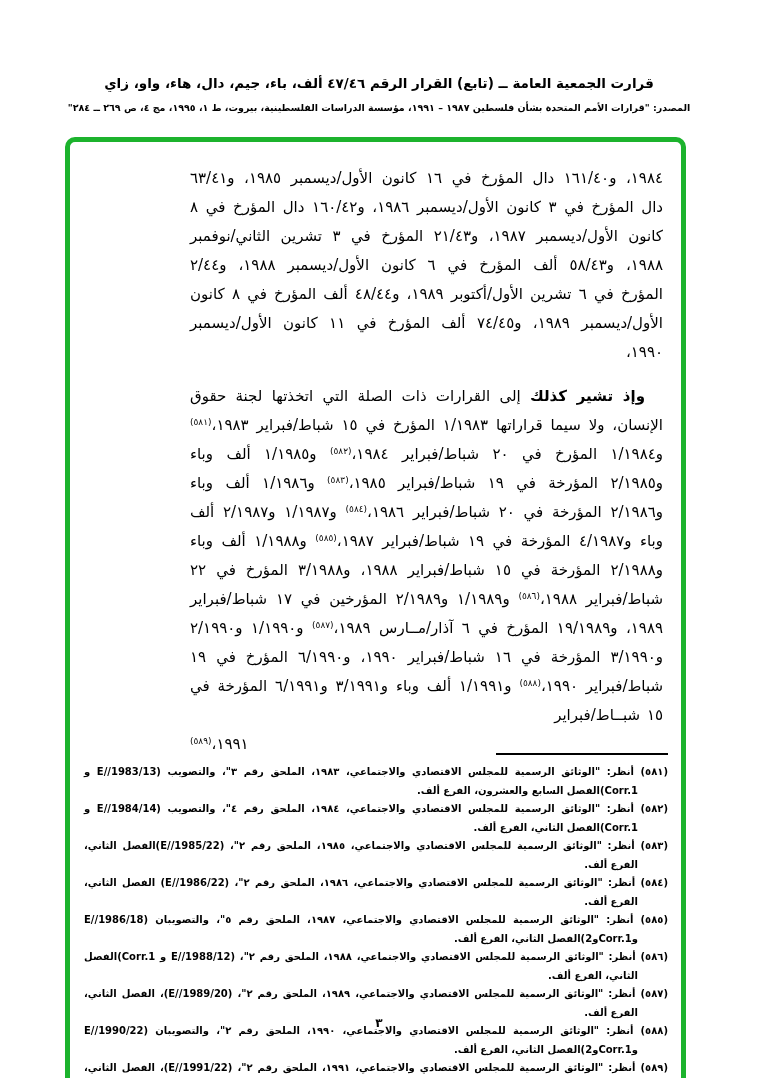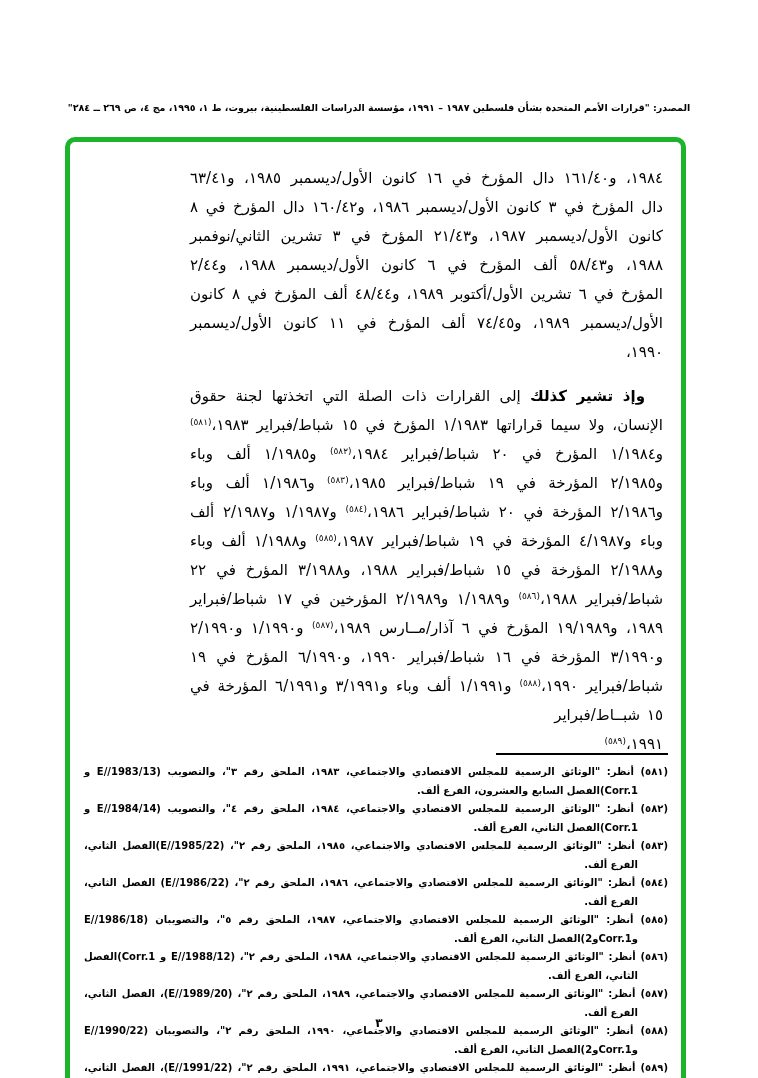--- a/index.html
+++ b/index.html
@@ -39,21 +39,21 @@
   .body-text {
     position: absolute; top: 22px; right: 18px; width: 473px;
     direction: rtl;
     text-align: justify;
     font-size: 15px; line-height: 29px;
     word-spacing: 2px;
   }
   .body-text p { margin: 0; }
   .body-text p + p { margin-top: 15px; }
   .para-indent { text-indent: 18px; }
-  .para-lastline { text-align: right; margin-top: 0 !important; }
+  .para-lastline { text-align: left; margin-top: 0 !important; }
   b { font-weight: bold; }
   sup.fnref {
     font-size: 9px; line-height: 0;
     vertical-align: 5px;
     letter-spacing: 0;
   }
 
   .footnote-sep {
     position: absolute; top: 611px; right: 13px;
     width: 172px; height: 0;
@@ -76,20 +76,21 @@
     position: absolute; top: 1016px; left: 0; right: 0;
     text-align: center;
     font-size: 12px; font-weight: bold;
   }
 </style>
 </head>
 <body>
 
 <div class="page">
 
+  <div class="header-title">قرارت الجمعية العامة ــ (تابع) القرار الرقم ٤٧/٤٦ ألف، باء، جيم، دال، هاء، واو، زاي</div>
 
   <div class="header-source">المصدر: "قرارات الأمم المتحدة بشأن فلسطين ١٩٨٧ – ١٩٩١، مؤسسة الدراسات الفلسطينية، بيروت، ط ١، ١٩٩٥، مج ٤، ص ٢٦٩ ــ ٢٨٤"</div>
 
   <div class="content-box">
 
     <div class="body-text">
       <p><span>١٩٨٤، و١٦١/٤٠ دال المؤرخ في ١٦ كانون الأول/ديسمبر ١٩٨٥، و٦٣/٤١ دال المؤرخ في ٣ كانون الأول/ديسمبر ١٩٨٦، و١٦٠/٤٢ دال المؤرخ في ٨ كانون الأول/ديسمبر ١٩٨٧، و٢١/٤٣ المؤرخ في ٣ تشرين الثاني/نوفمبر ١٩٨٨، و٥٨/٤٣ ألف المؤرخ في ٦ كانون الأول/ديسمبر ١٩٨٨، و٢/٤٤ المؤرخ في ٦ تشرين الأول/أكتوبر ١٩٨٩، و٤٨/٤٤ ألف المؤرخ في ٨ كانون الأول/ديسمبر ١٩٨٩، و٧٤/٤٥ ألف المؤرخ في ١١ كانون الأول/ديسمبر ١٩٩٠،</span></p>
       <p class="para-indent"><b>وإذ تشير كذلك</b><span> إلى القرارات ذات الصلة التي اتخذتها لجنة حقوق الإنسان، ولا سيما قراراتها ١/١٩٨٣ المؤرخ في ١٥ شباط/فبراير ١٩٨٣،</span><sup class="fnref">(٥٨١)</sup><span> و١/١٩٨٤ المؤرخ في ٢٠ شباط/فبراير ١٩٨٤،</span><sup class="fnref">(٥٨٢)</sup><span> و١/١٩٨٥ ألف وباء و٢/١٩٨٥ المؤرخة في ١٩ شباط/فبراير ١٩٨٥،</span><sup class="fnref">(٥٨٣)</sup><span> و١/١٩٨٦ ألف وباء و٢/١٩٨٦ المؤرخة في ٢٠ شباط/فبراير ١٩٨٦،</span><sup class="fnref">(٥٨٤)</sup><span> و١/١٩٨٧ و٢/١٩٨٧ ألف وباء و٤/١٩٨٧ المؤرخة في ١٩ شباط/فبراير ١٩٨٧،</span><sup class="fnref">(٥٨٥)</sup><span> و١/١٩٨٨ ألف وباء و٢/١٩٨٨ المؤرخة في ١٥ شباط/فبراير ١٩٨٨، و٣/١٩٨٨ المؤرخ في ٢٢ شباط/فبراير ١٩٨٨،</span><sup class="fnref">(٥٨٦)</sup><span> و١/١٩٨٩ و٢/١٩٨٩ المؤرخين في ١٧ شباط/فبراير ١٩٨٩، و١٩/١٩٨٩ المؤرخ في ٦ آذار/مــارس ١٩٨٩،</span><sup class="fnref">(٥٨٧)</sup><span> و١/١٩٩٠ و٢/١٩٩٠ و٣/١٩٩٠ المؤرخة في ١٦ شباط/فبراير ١٩٩٠، و٦/١٩٩٠ المؤرخ في ١٩ شباط/فبراير ١٩٩٠،</span><sup class="fnref">(٥٨٨)</sup><span> و١/١٩٩١ ألف وباء و٣/١٩٩١ و٦/١٩٩١ المؤرخة في ١٥ شبــاط/فبراير</span></p>
       <p class="para-lastline"><span>١٩٩١،</span><sup class="fnref">(٥٨٩)</sup></p>
     </div>

